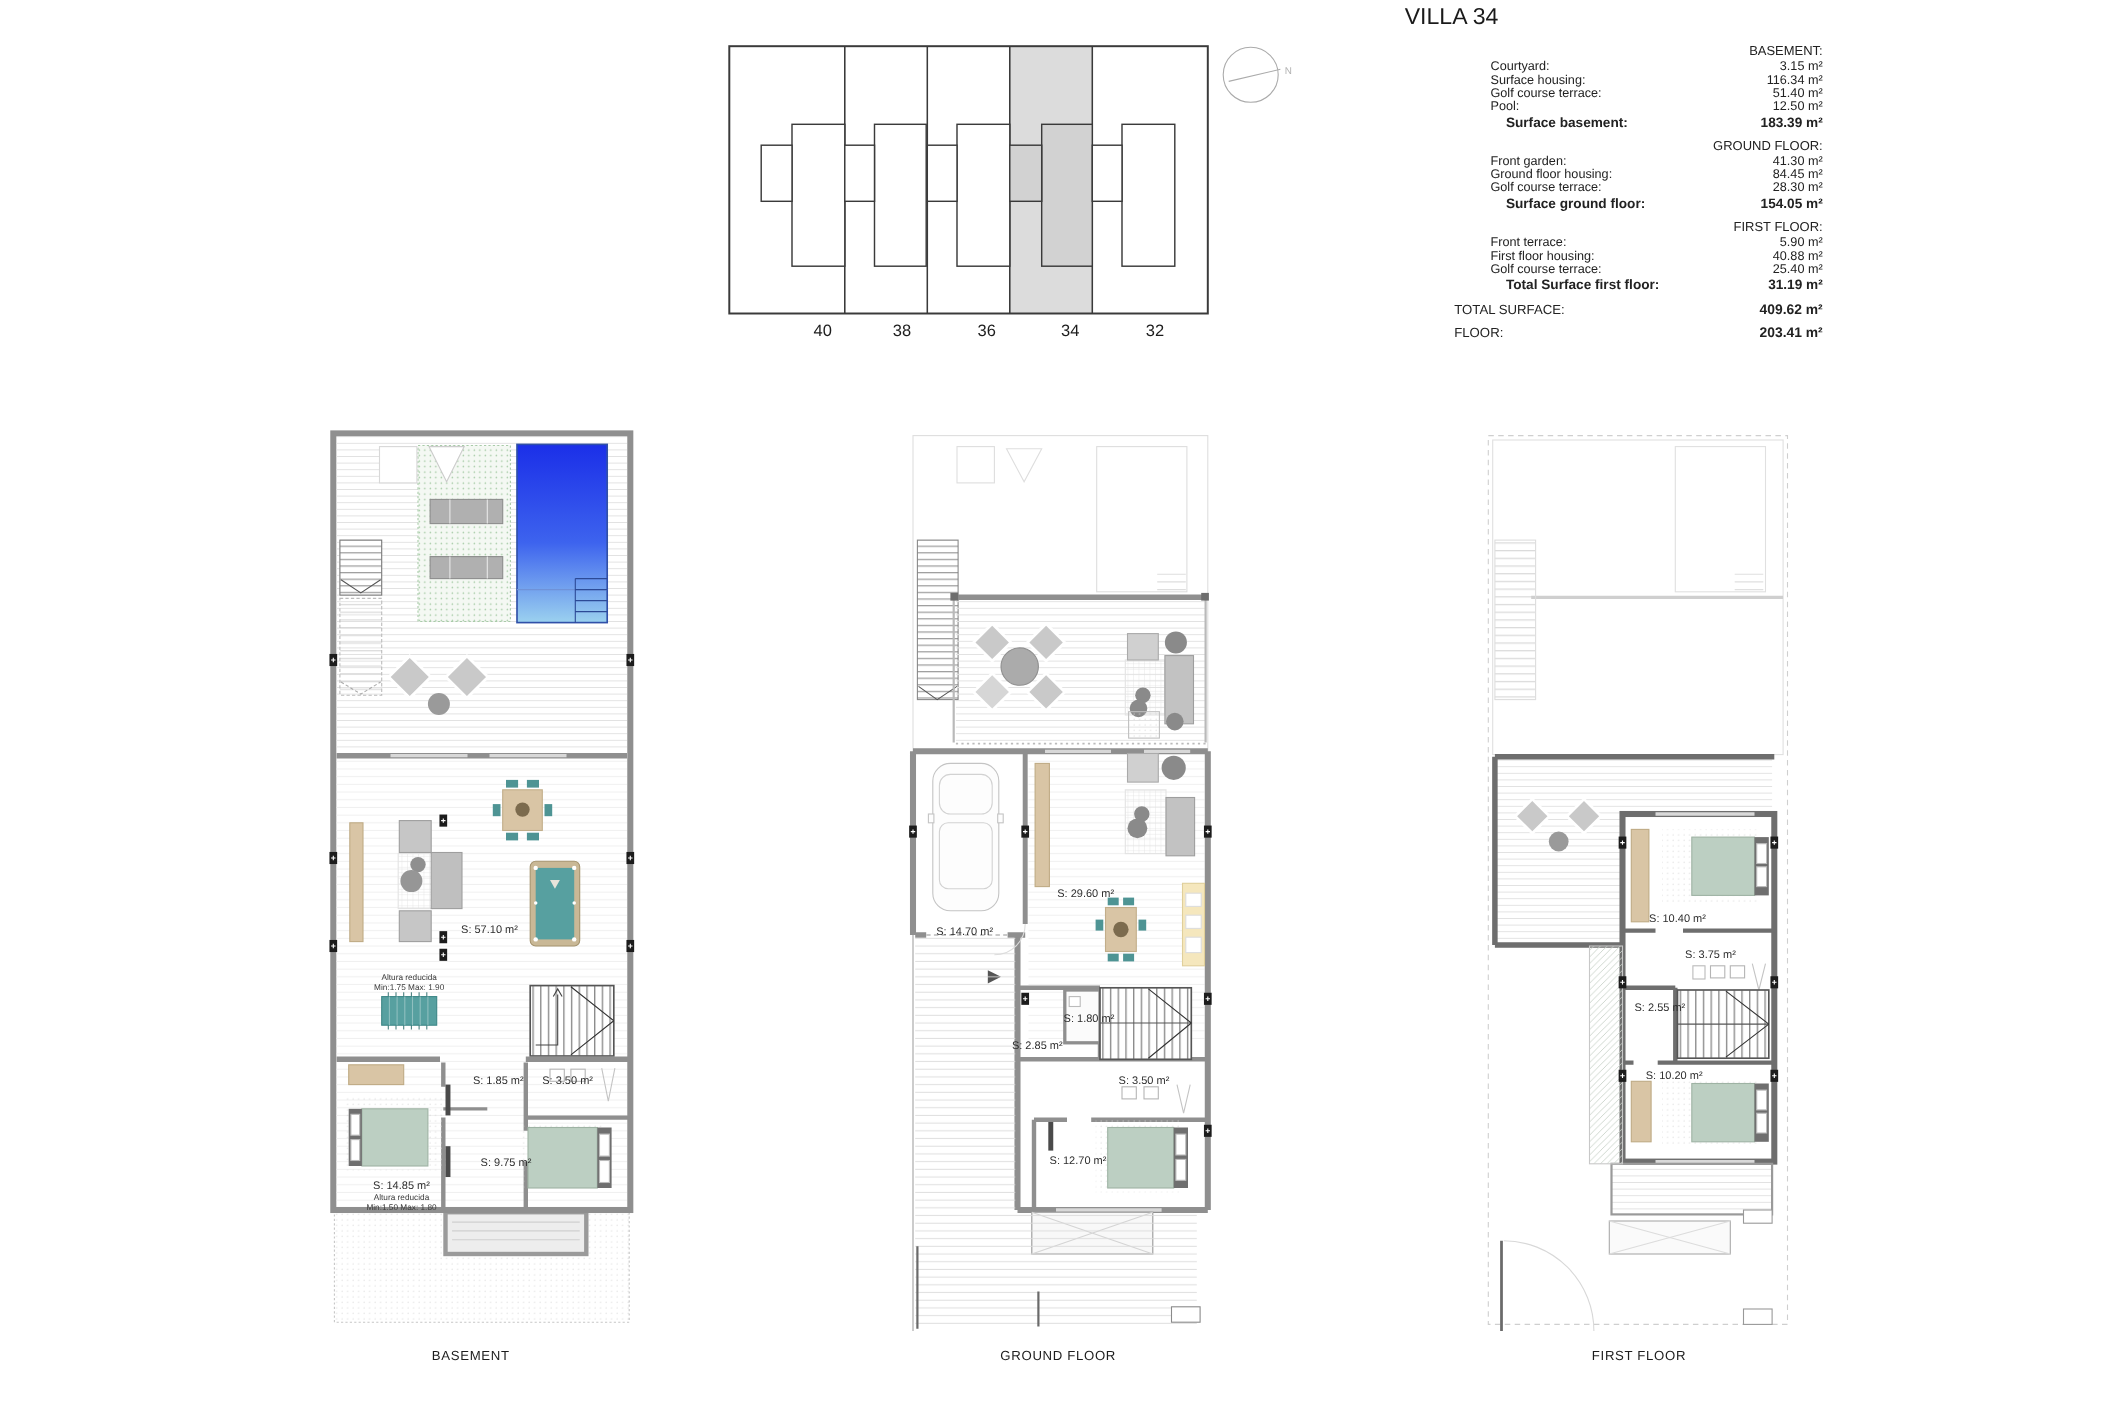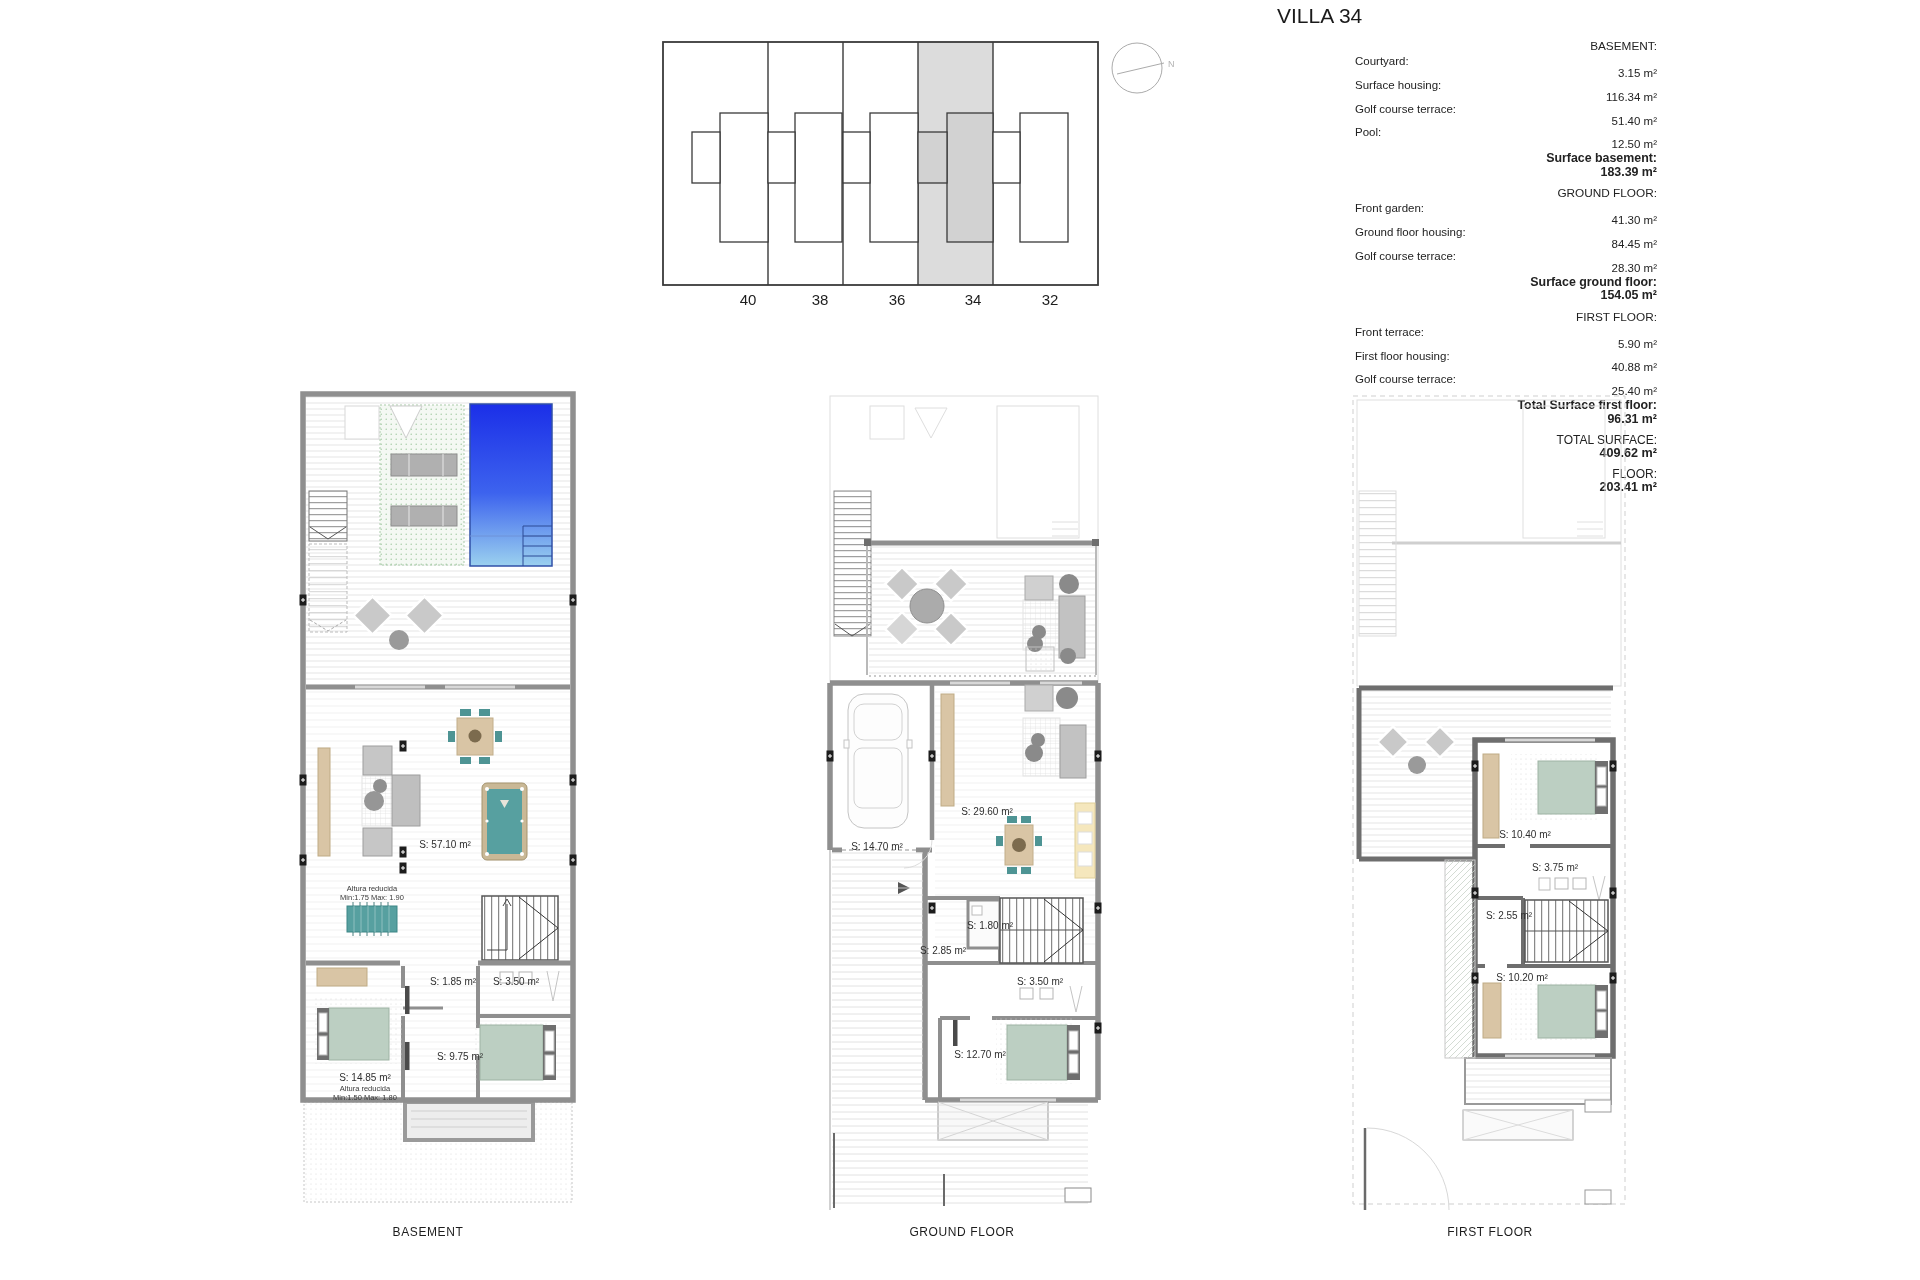--- a/index.html
+++ b/index.html
@@ -9,21 +9,21 @@
   .area{font-size:10px;text-anchor:middle;}
   .note{font-size:7.5px;text-anchor:middle;fill:#3a3a3a;}
   .floor-label{font-size:12px;letter-spacing:.6px;text-anchor:middle;fill:#1d1d1d;}
   .plot-num{font-size:15px;text-anchor:middle;fill:#1d1d1d;}
   .north{font-size:9px;fill:#b2b2b2;}
   
   .surface-panel{position:absolute;left:1277px;top:4px;width:380px;}
   .villa-title{font-size:21px;color:#1a1a1a;margin:0 0 11px 0;}
   .sec{margin-bottom:7px;}
   .sec-h{font-size:11.8px;margin-left:45px;margin-bottom:3px;text-align:right;}
-  .s-row{display:flex;font-size:11.5px;line-height:11.9px;flex-direction:column;}
+  .s-row{display:flex;font-size:11.5px;line-height:11.9px;}
   .s-row .lab{margin-left:78px;}
   .s-row .val{margin-left:auto;text-align:left;}
   .s-row.total{font-weight:bold;font-size:12.4px;line-height:13.5px;margin-top:1px;}
   .s-row.total .lab{margin-left:92px;text-align:right;}
   .s-row.summary{margin-top:8px;font-size:12px;line-height:13px;}
   .s-row.summary .lab{margin-left:45px;text-align:right;}
   .s-row.summary .val{font-weight:bold;font-size:12.6px;}
 </style>
 </head>
 <body>
@@ -163,21 +163,21 @@
     <div class="s-row">
           <span class="lab">First floor housing:</span>
           <span class="val">40.88 m²</span>
         </div>
     <div class="s-row">
           <span class="lab">Golf course terrace:</span>
           <span class="val">25.40 m²</span>
         </div>
     <div class="s-row total">
           <span class="lab">Total Surface first floor:</span>
-          <span class="val">96.31 m²</span>
+          <span class="val">31.19 m²</span>
         </div>
   </div>
 
   <div class="s-row summary">
         <span class="lab">TOTAL SURFACE:</span>
         <span class="val">409.62 m²</span>
       </div>
   <div class="s-row summary">
         <span class="lab">FLOOR:</span>
         <span class="val">203.41 m²</span>

